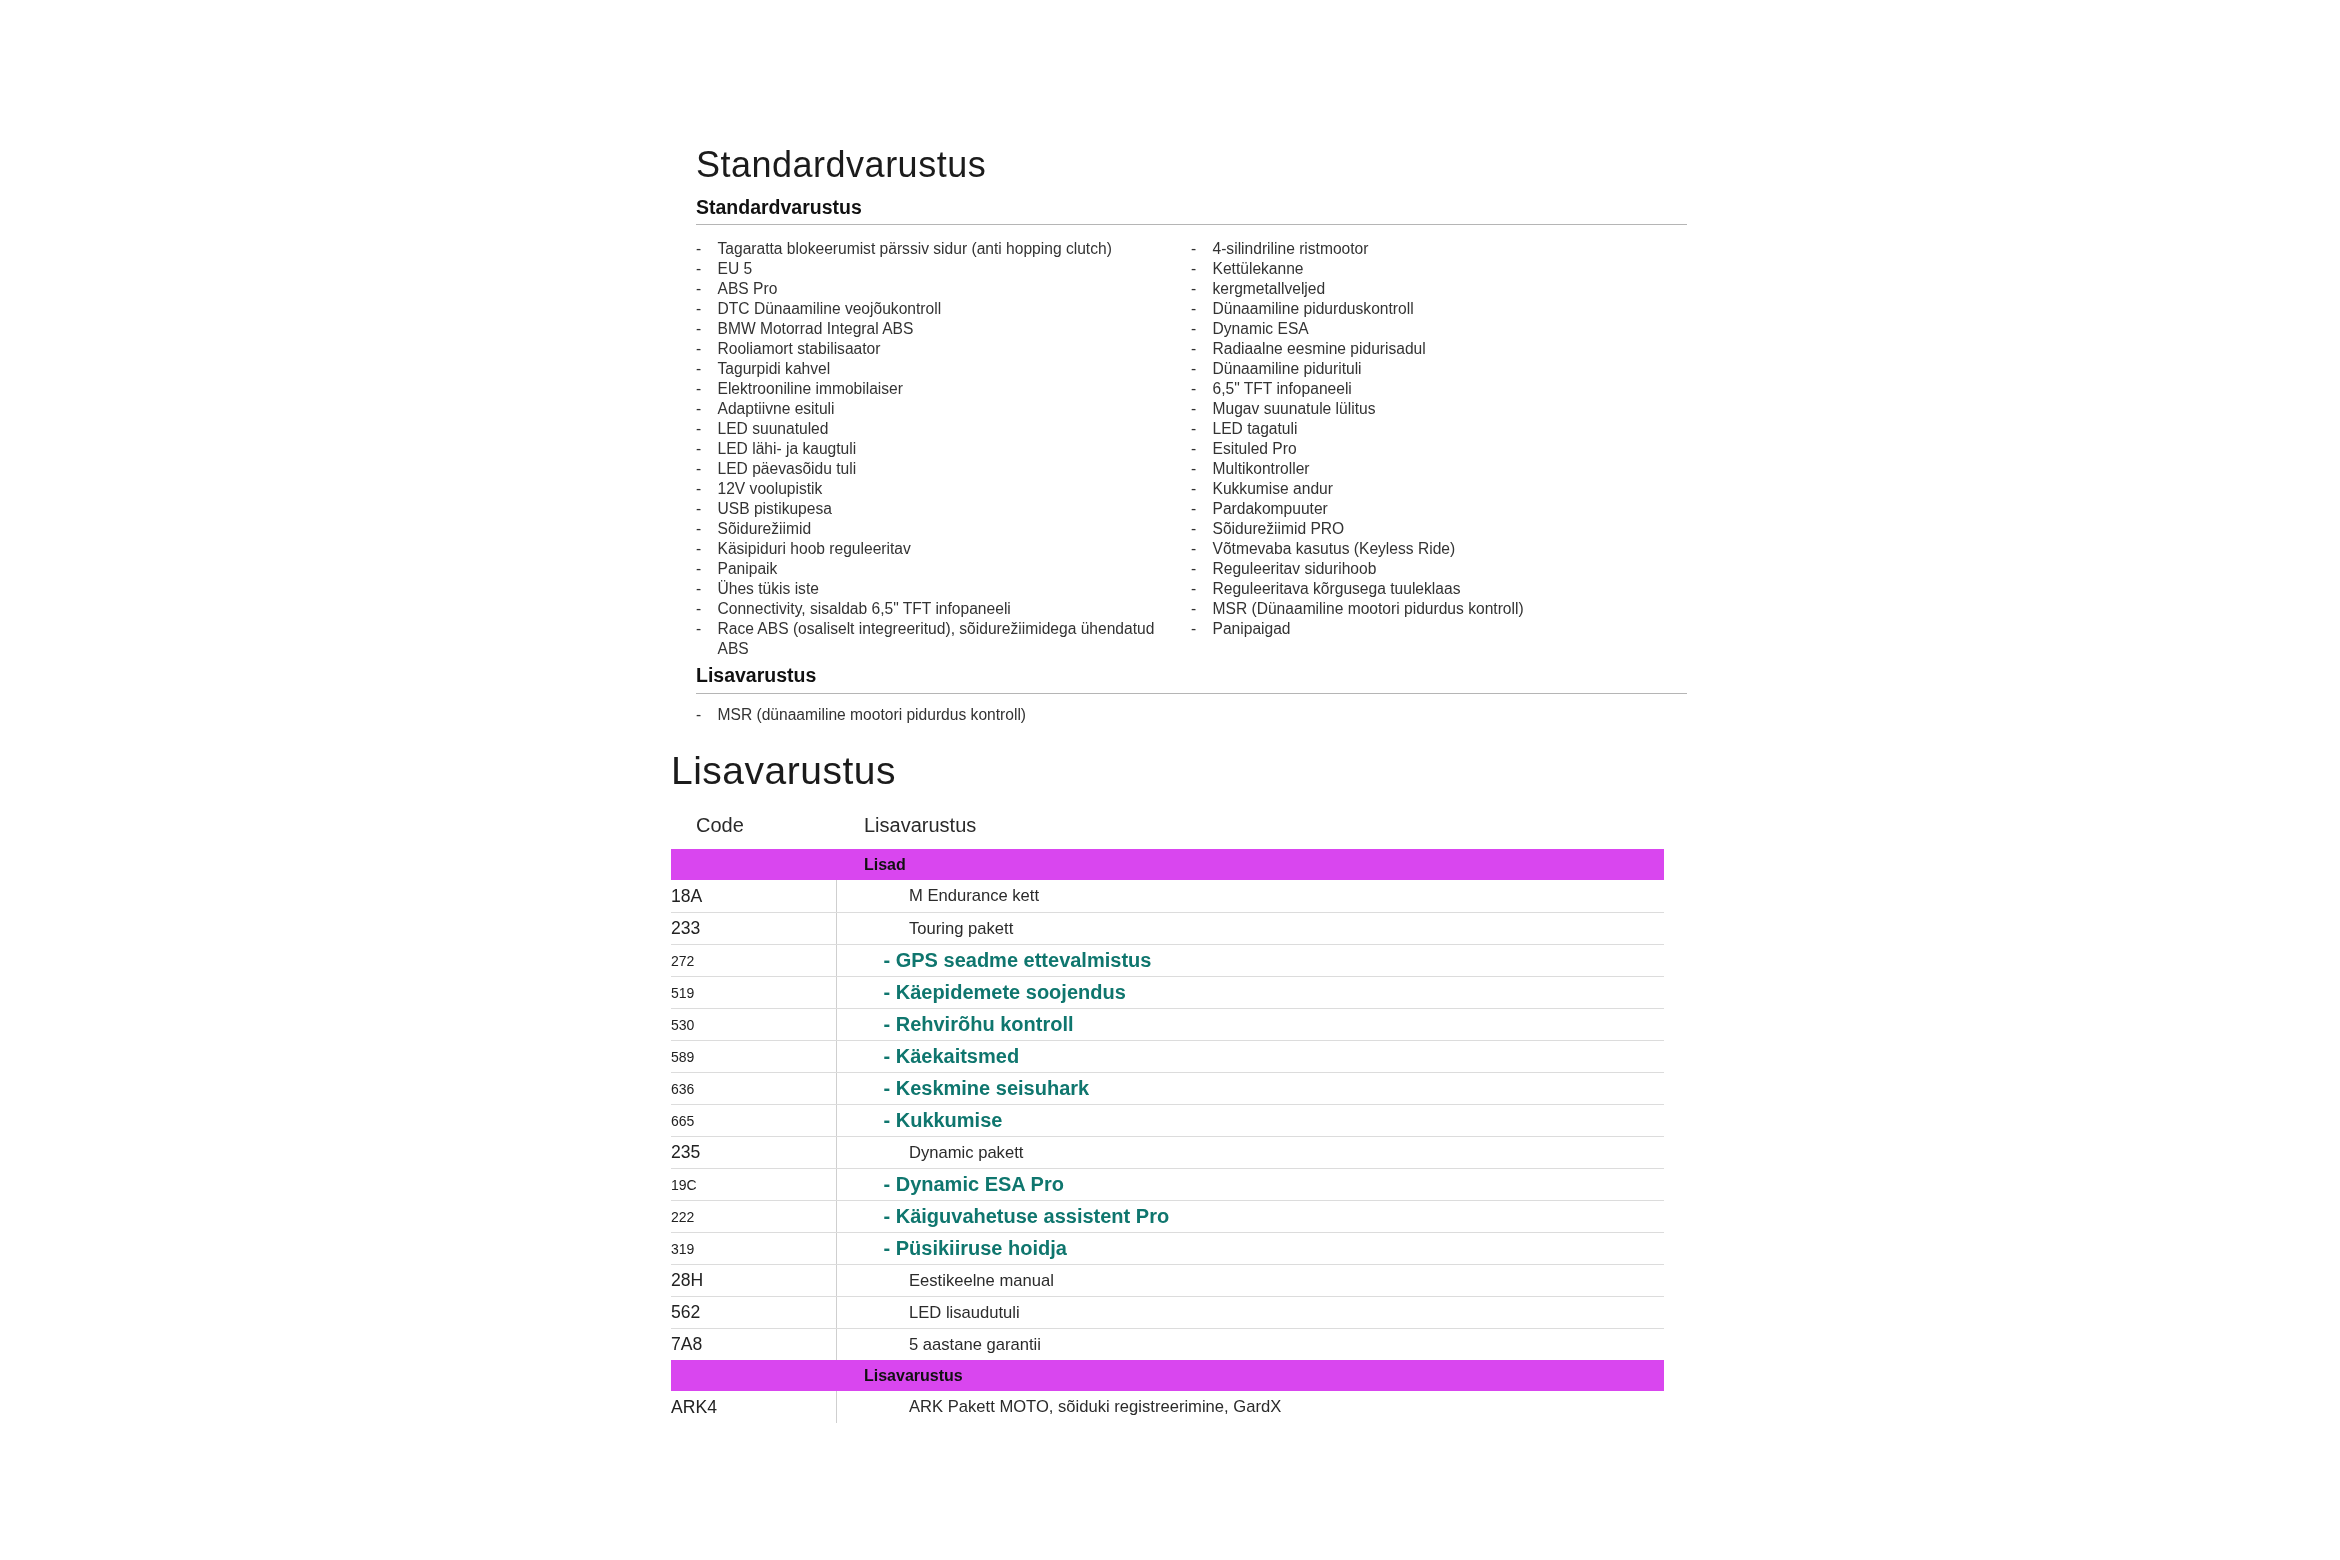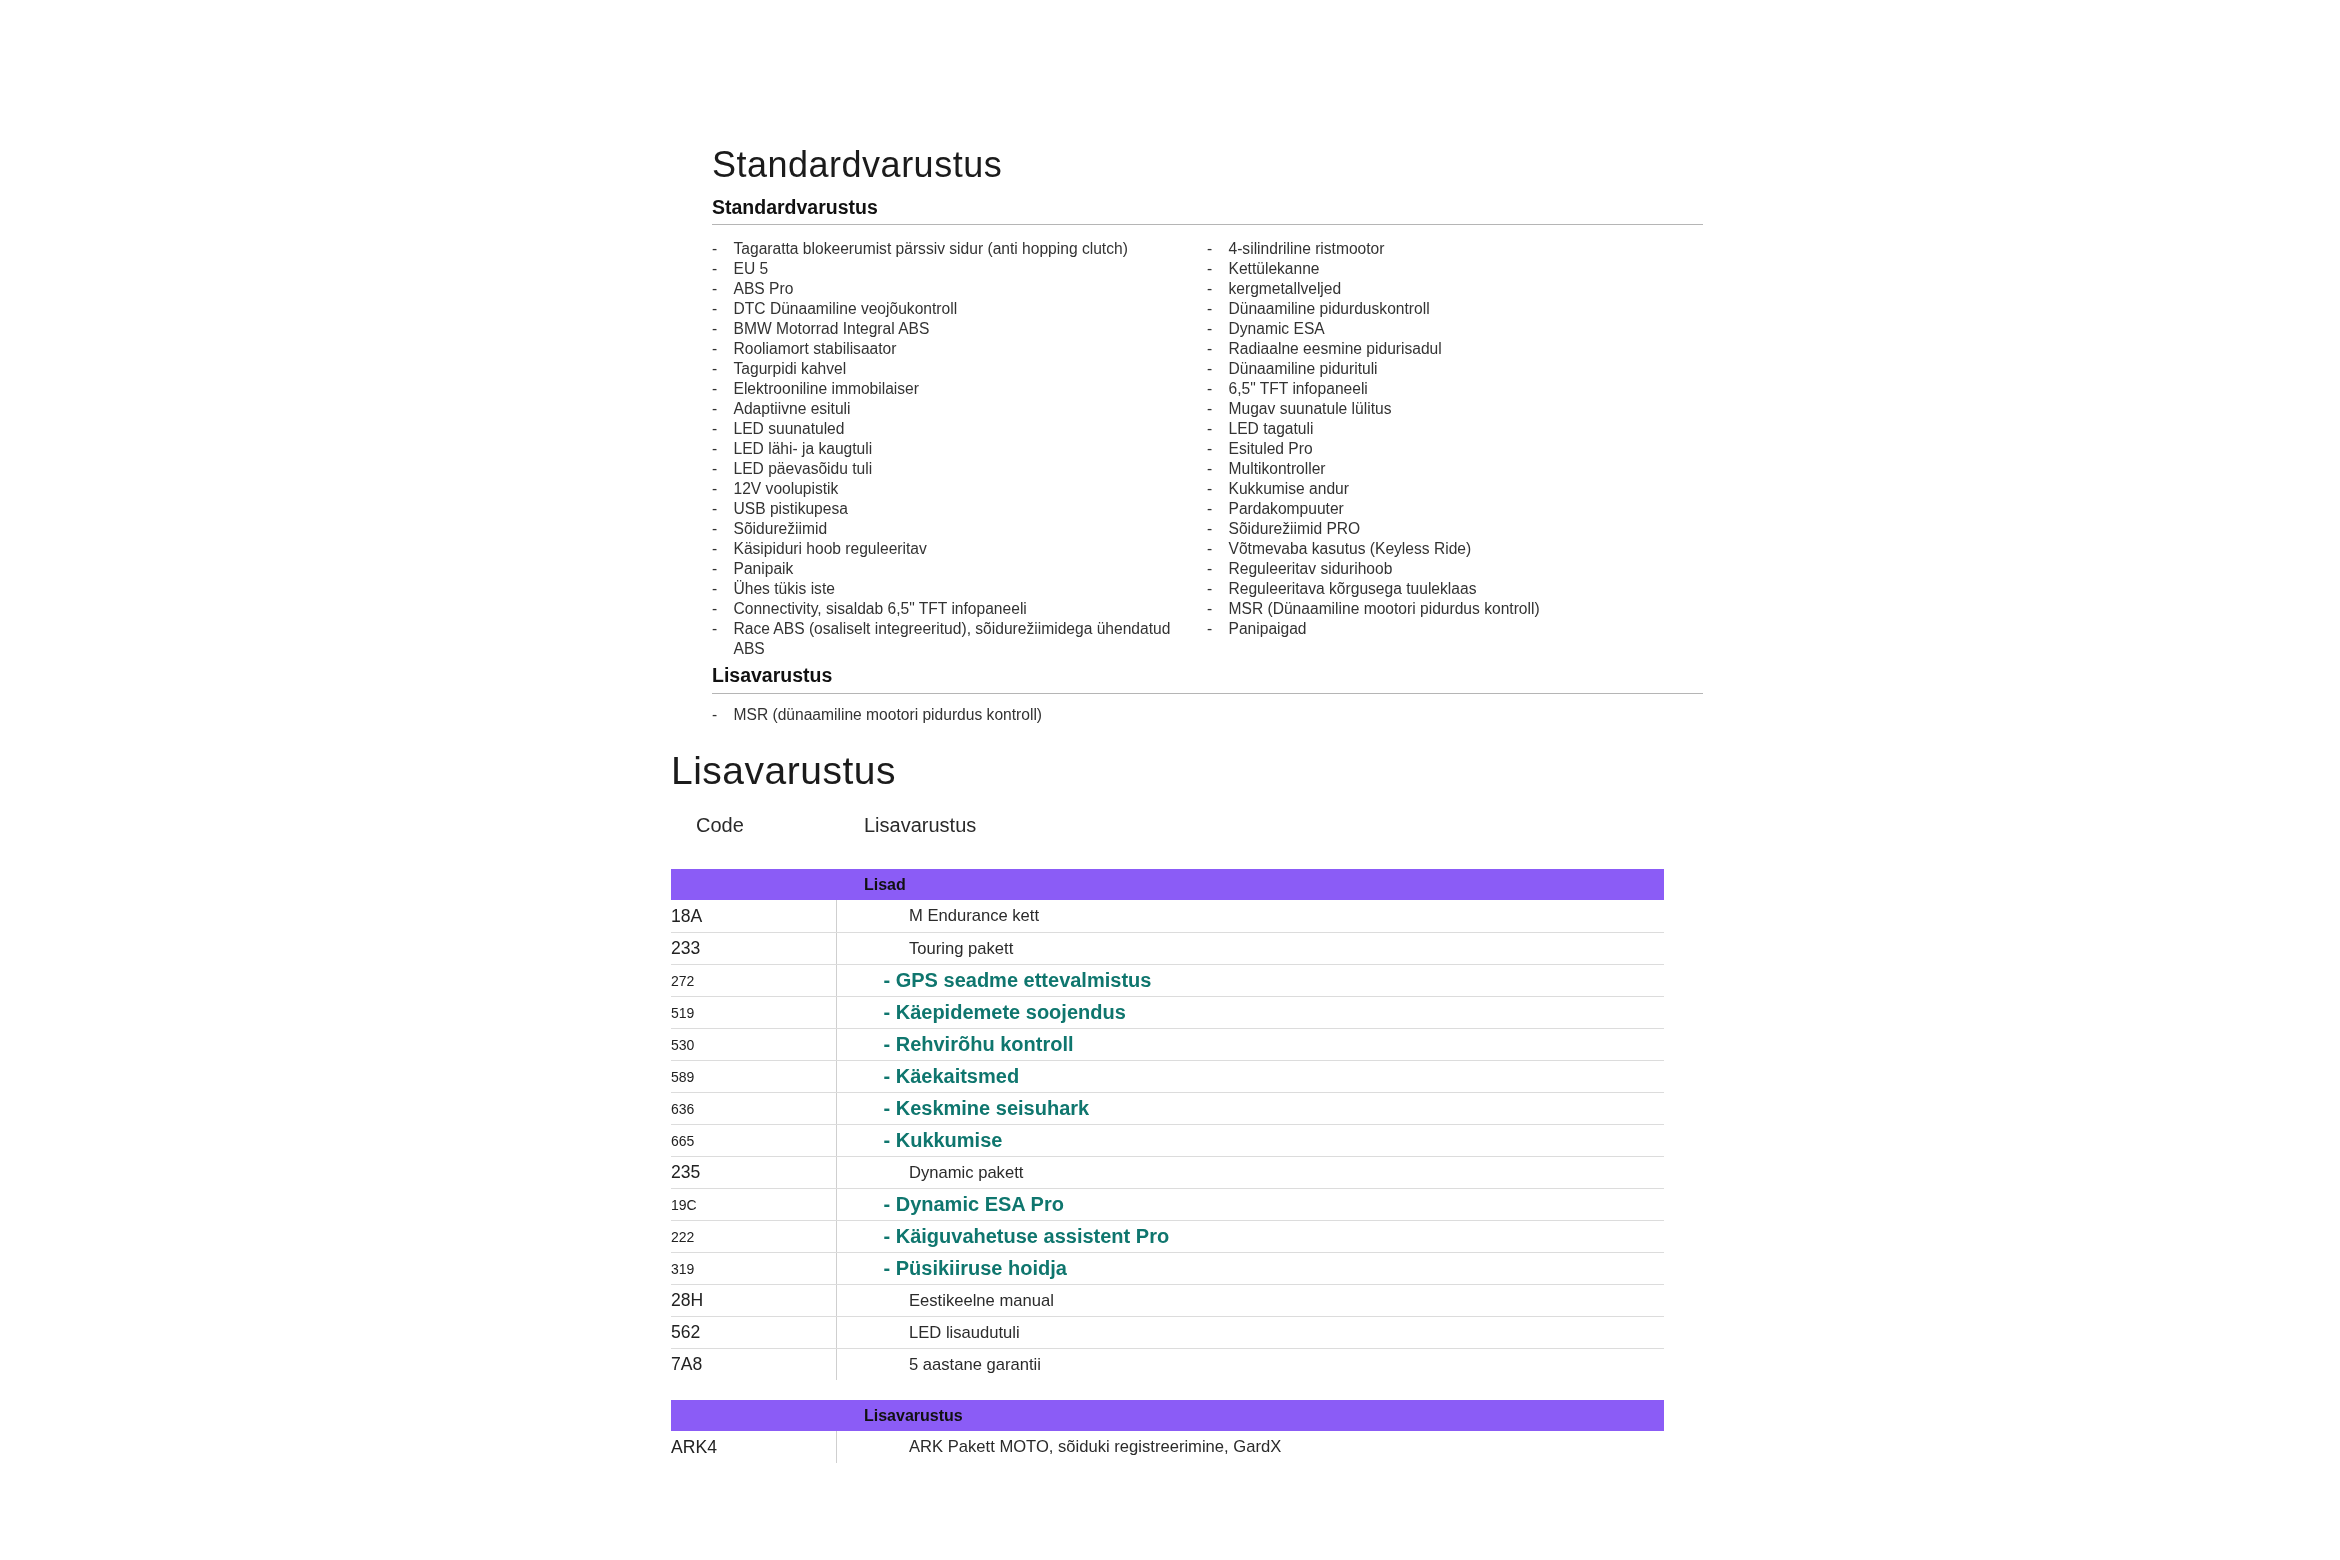--- a/index.html
+++ b/index.html
@@ -7,21 +7,21 @@
   body {
     width: 2341px; height: 1560px;
     background: #ffffff;
     font-family: "Liberation Sans", sans-serif;
     color: #2e2e2e;
     -webkit-font-smoothing: antialiased;
   }
   #page { position: relative; width: 2341px; height: 1560px; overflow: hidden; background:#fff; }
 
   
-  .sec-standard { position: absolute; left: 712px; top: 146px; width: 991px; }
+  .sec-standard { position: absolute; left: 696px; top: 146px; width: 991px; }
   .h1 {
     font-size: 36px; line-height: 37px; font-weight: 500;
     color: #1b1b1b; letter-spacing: 0.5px; margin: 0;
   }
   .subhead {
     margin-top: 14.6px;
     font-size: 19.5px; line-height: 19.5px; font-weight: 700;
     color: #111;
     padding-bottom: 6.8px;
     border-bottom: 1px solid #b5b5b5;
@@ -43,22 +43,22 @@
   .h1.big { font-size: 39px; line-height: 40px; letter-spacing: 0.5px; }
   .opt-table { margin-top: 12.7px; width: 993px; }
   .thead { display: flex; padding: 10.7px 0 11.7px 0; font-size: 20px; color: #2a2a2a; }
   .col-code { flex: 0 0 165px; }
   .col-desc { flex: 1 1 auto; padding-left: 28px; }
   .thead .col-code { padding-left: 25px; }
 
   .trow { display: flex; align-items: center; position: relative; }
   .trow.group {
     height: 31px;
-    background: #8b5cf6;
-    font-weight: 700; font-size: 16px; color: #111; margin-top: 20px;
+    background: #d946ef;
+    font-weight: 700; font-size: 16px; color: #111;
   }
   .trow.item { height: 32px; border-top: 1px solid #dcdcdc; }
   .trow.item.no-top { border-top: none; }
   .trow.item::before {
     content: ""; position: absolute; left: 165px; top: 0; bottom: 0;
     width: 1px; background: #cfcfcf;
   }
   .trow .col-code { text-align: left; color: #222; }
   .trow.item .code-l0 { font-size: 17.6px; }
   .trow.item .code-l1 { font-size: 14px; }

